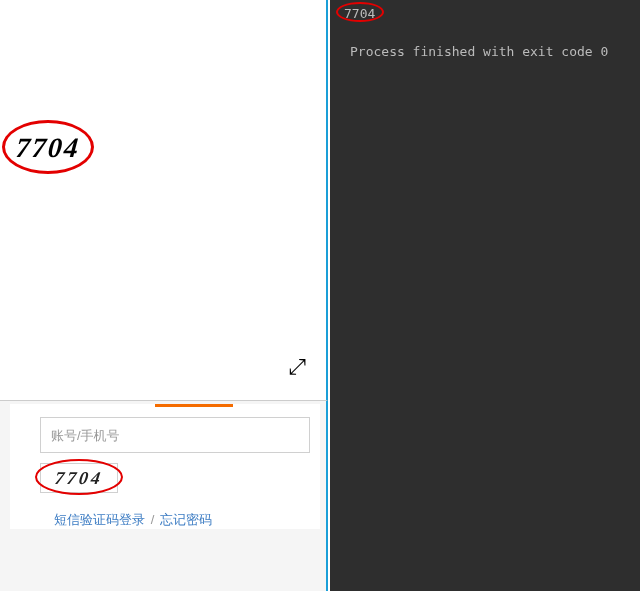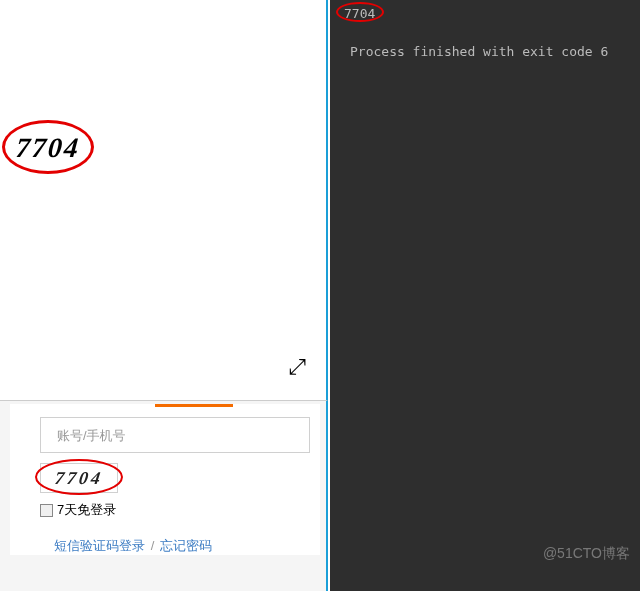--- a/index.html
+++ b/index.html
@@ -79,21 +79,21 @@
       background: #f56c00;
       margin-left: 145px;
       margin-top: 3px;
     }
     .input-field {
       display: block;
       width: 270px;
       height: 36px;
       margin: 10px auto 0 30px;
       border: 1px solid #d0d0d0;
-      padding: 0 16px;
+      padding: 0 10px;
       font-size: 13px;
       color: #333;
       background: #fff;
     }
     .input-field::placeholder { color: #999; }
     .captcha-row {
       display: flex;
       align-items: center;
       margin: 10px 0 0 30px;
       position: relative;
@@ -207,30 +207,25 @@
 <div class="left-bottom">
   <div class="login-form">
     <div class="tab-underline"></div>
     <input class="input-field" type="text" placeholder="账号/手机号" style="">
     <div class="captcha-row">
       <div class="captcha-img">
         <span class="captcha-img-text">7704</span>
       </div>
       <div class="red-oval-2"></div>
     </div>
-    <div class="remember-row">
-      <span class="checkbox"></span>
-      <span>7天免登录</span>
-    </div>
     <div class="link-row">
       <a href="#">短信验证码登录</a>
       <span class="link-sep">/</span>
       <a href="#">忘记密码</a>
     </div>
   </div>
 </div>
 
 <div class="right-panel">
   <div class="output-num">7704</div>
   <div class="red-oval-3"></div>
-  <div class="process-line console-output">Process finished with exit code 6</div>
-  <div class="watermark">@51CTO博客</div>
+  <div class="process-line console-output">Process finished with exit code 0</div>
 </div>
 
 </body></html>

